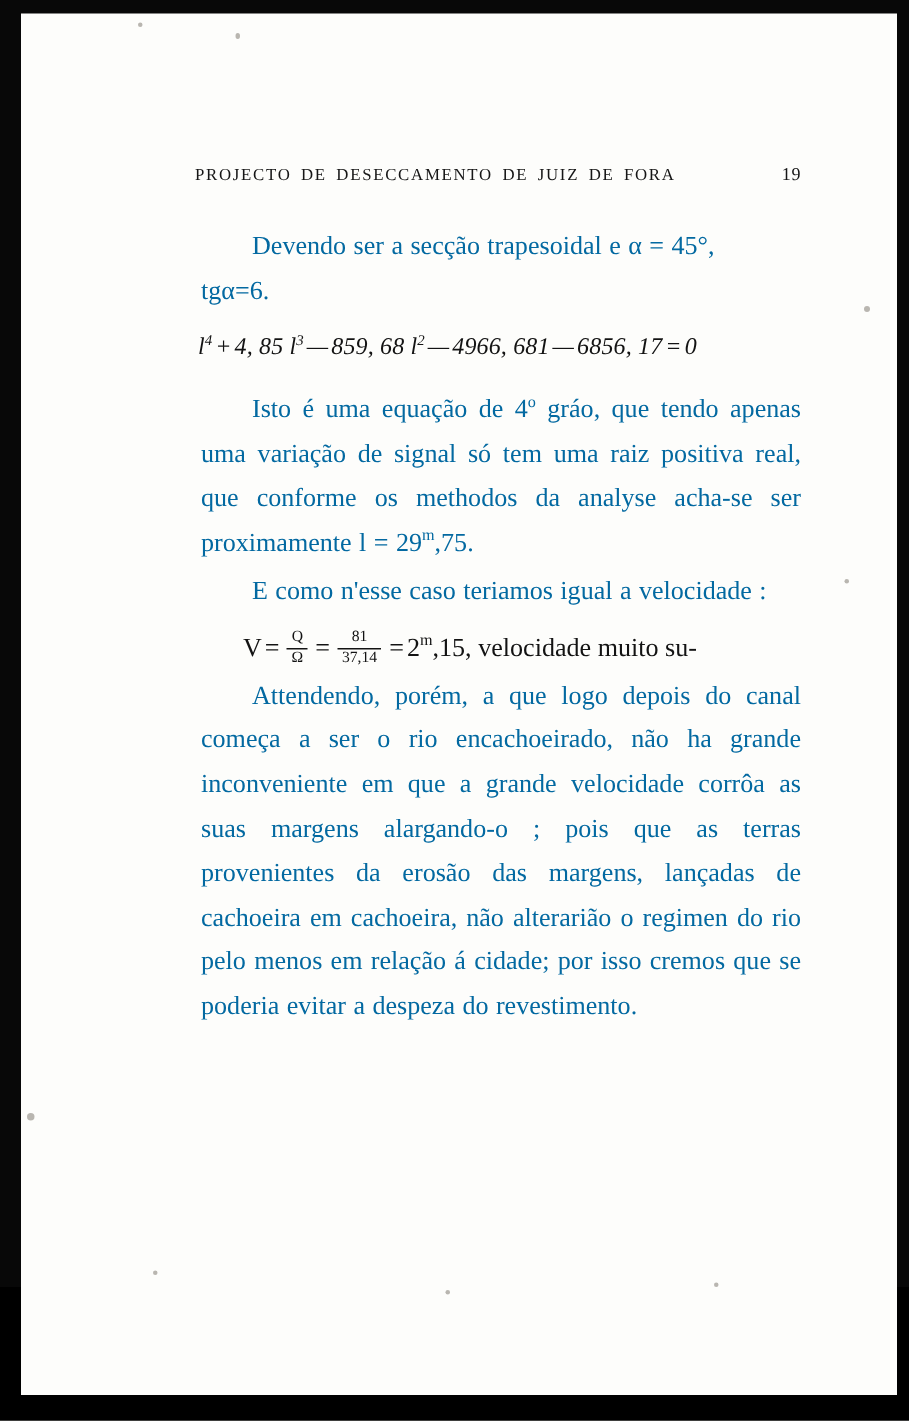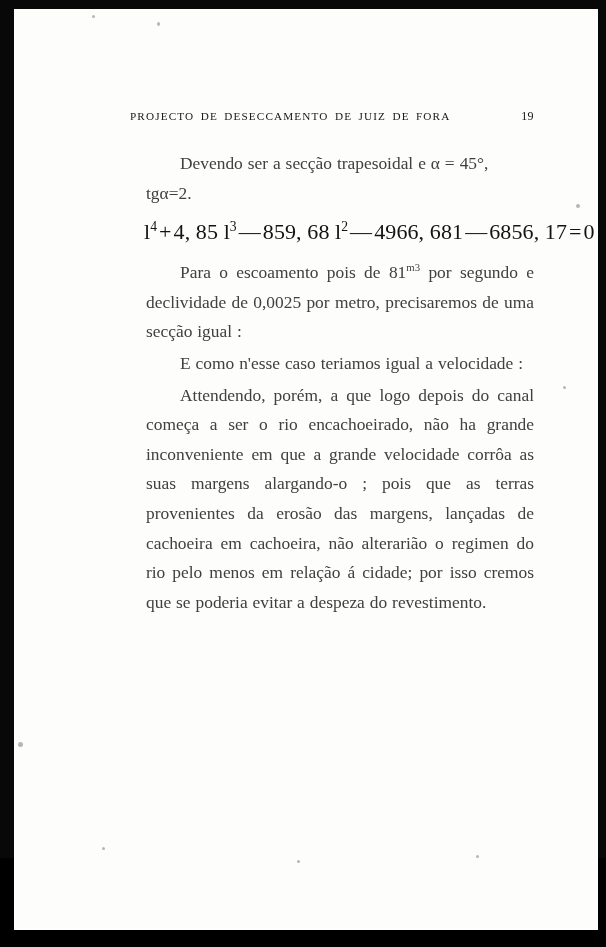--- a/index.html
+++ b/index.html
@@ -68,41 +68,42 @@
     white-space: nowrap;
   }
   #page-number {
     font-size: 12px;
     color: #161616;
     letter-spacing: 0.4px;
   }
 
   
   p.para {
-    margin: 0 0 2px 16px;
+    margin: 0 0 2px 4px;
     font-size: 17.4px;
     line-height: 29.6px;
     text-align: justify;
     text-indent: 34px;
     word-spacing: 0.6px;
-    color: #404040;
+    color: #0369a1;
   }
   p.para:last-child { margin-bottom: 0; }
 
   
   .gap-after { margin-bottom: 10px; }
 
   
   .formula {
-    font-size: 22px;
+    font-size: 16px;
     line-height: 30px;
-    margin: 9px 0 11px 12px;
+    margin: 9px 0 11px 0;
     white-space: nowrap;
     color: #131313;
     letter-spacing: 0.1px;
+    font-style: italic;
   }
   .formula.indent-sm { padding-left: 2px; }
 
   .op { padding: 0 2px; }
 
   sup.exp {
     font-size: 0.62em;
     vertical-align: super;
     line-height: 0;
     letter-spacing: 0;
@@ -163,32 +164,35 @@
     <div class="speck" style="left:283px; top:851px; width:3px; height:3px;"></div>
     <div class="speck" style="left:462px; top:846px; width:3px; height:3px;"></div>
 
     <div id="text-block">
 
       <div id="running-head">
         <span id="head-title">PROJECTO DE  DESECCAMENTO DE  JUIZ  DE  FORA</span>
         <span id="page-number">19</span>
       </div>
 
-      <p class="para"><span>Devendo ser a secção trapesoidal e α = 45°,</span><br><span>tgα=2.</span></p>
+      <p class="para"><span>Devendo ser a secção trapesoidal e α = 45°,</span><br><span>tgα=6.</span></p>
 
 
       <div class="formula indent-sm">
         <span>l<sup class="exp">4</sup><span class="op">+</span>4, 85&nbsp;l<sup class="exp">3</sup><span class="op">—</span>859, 68&nbsp;l<sup class="exp">2</sup><span class="op">—</span>4966, 681<span class="op">—</span>6856, 17<span class="op">=</span>0</span>
       </div>
 
+      <p class="para">Isto é uma equação de 4<sup class="exp">o</sup> gráo, que tendo apenas uma variação de signal só tem uma raiz positiva real, que conforme os methodos da analyse acha-se ser proximamente l&nbsp;=&nbsp;29<sup class="exp">m</sup>,75.</p>
 
-      <p class="para">Para o escoamento pois de 81<sup class="exp">m3</sup> por segundo e declividade de 0,0025 por metro, precisaremos de uma secção igual&nbsp;:</p>
 
 
       <p class="para"><span>E como n'esse caso teriamos igual a velocidade :</span></p>
 
+      <div class="formula-para">
+        <span class="lead">V<span class="op">=</span><span class="frac"><span class="num">Q</span><span class="den">Ω</span></span><span class="op">=</span><span class="frac"><span class="num">81</span><span class="den">37,14</span></span><span class="op">=</span>2<sup class="exp">m</sup>,15,</span> <span>velocidade muito su-</span>
+      </div>
 
 
       <p class="para"><span>Attendendo, porém, a que logo depois do canal começa a ser o rio encachoeirado, não ha grande inconveniente em que a grande velocidade corrôa as suas margens alargando-o ; pois que as terras provenientes da erosão das margens, lançadas de cachoeira em cachoeira, não alterarião o regimen do rio pelo menos em relação á cidade; por isso cremos que se poderia evitar a despeza do revestimento.</span></p>
 
     </div>
   </div>
 </div>
 
 </body></html>

